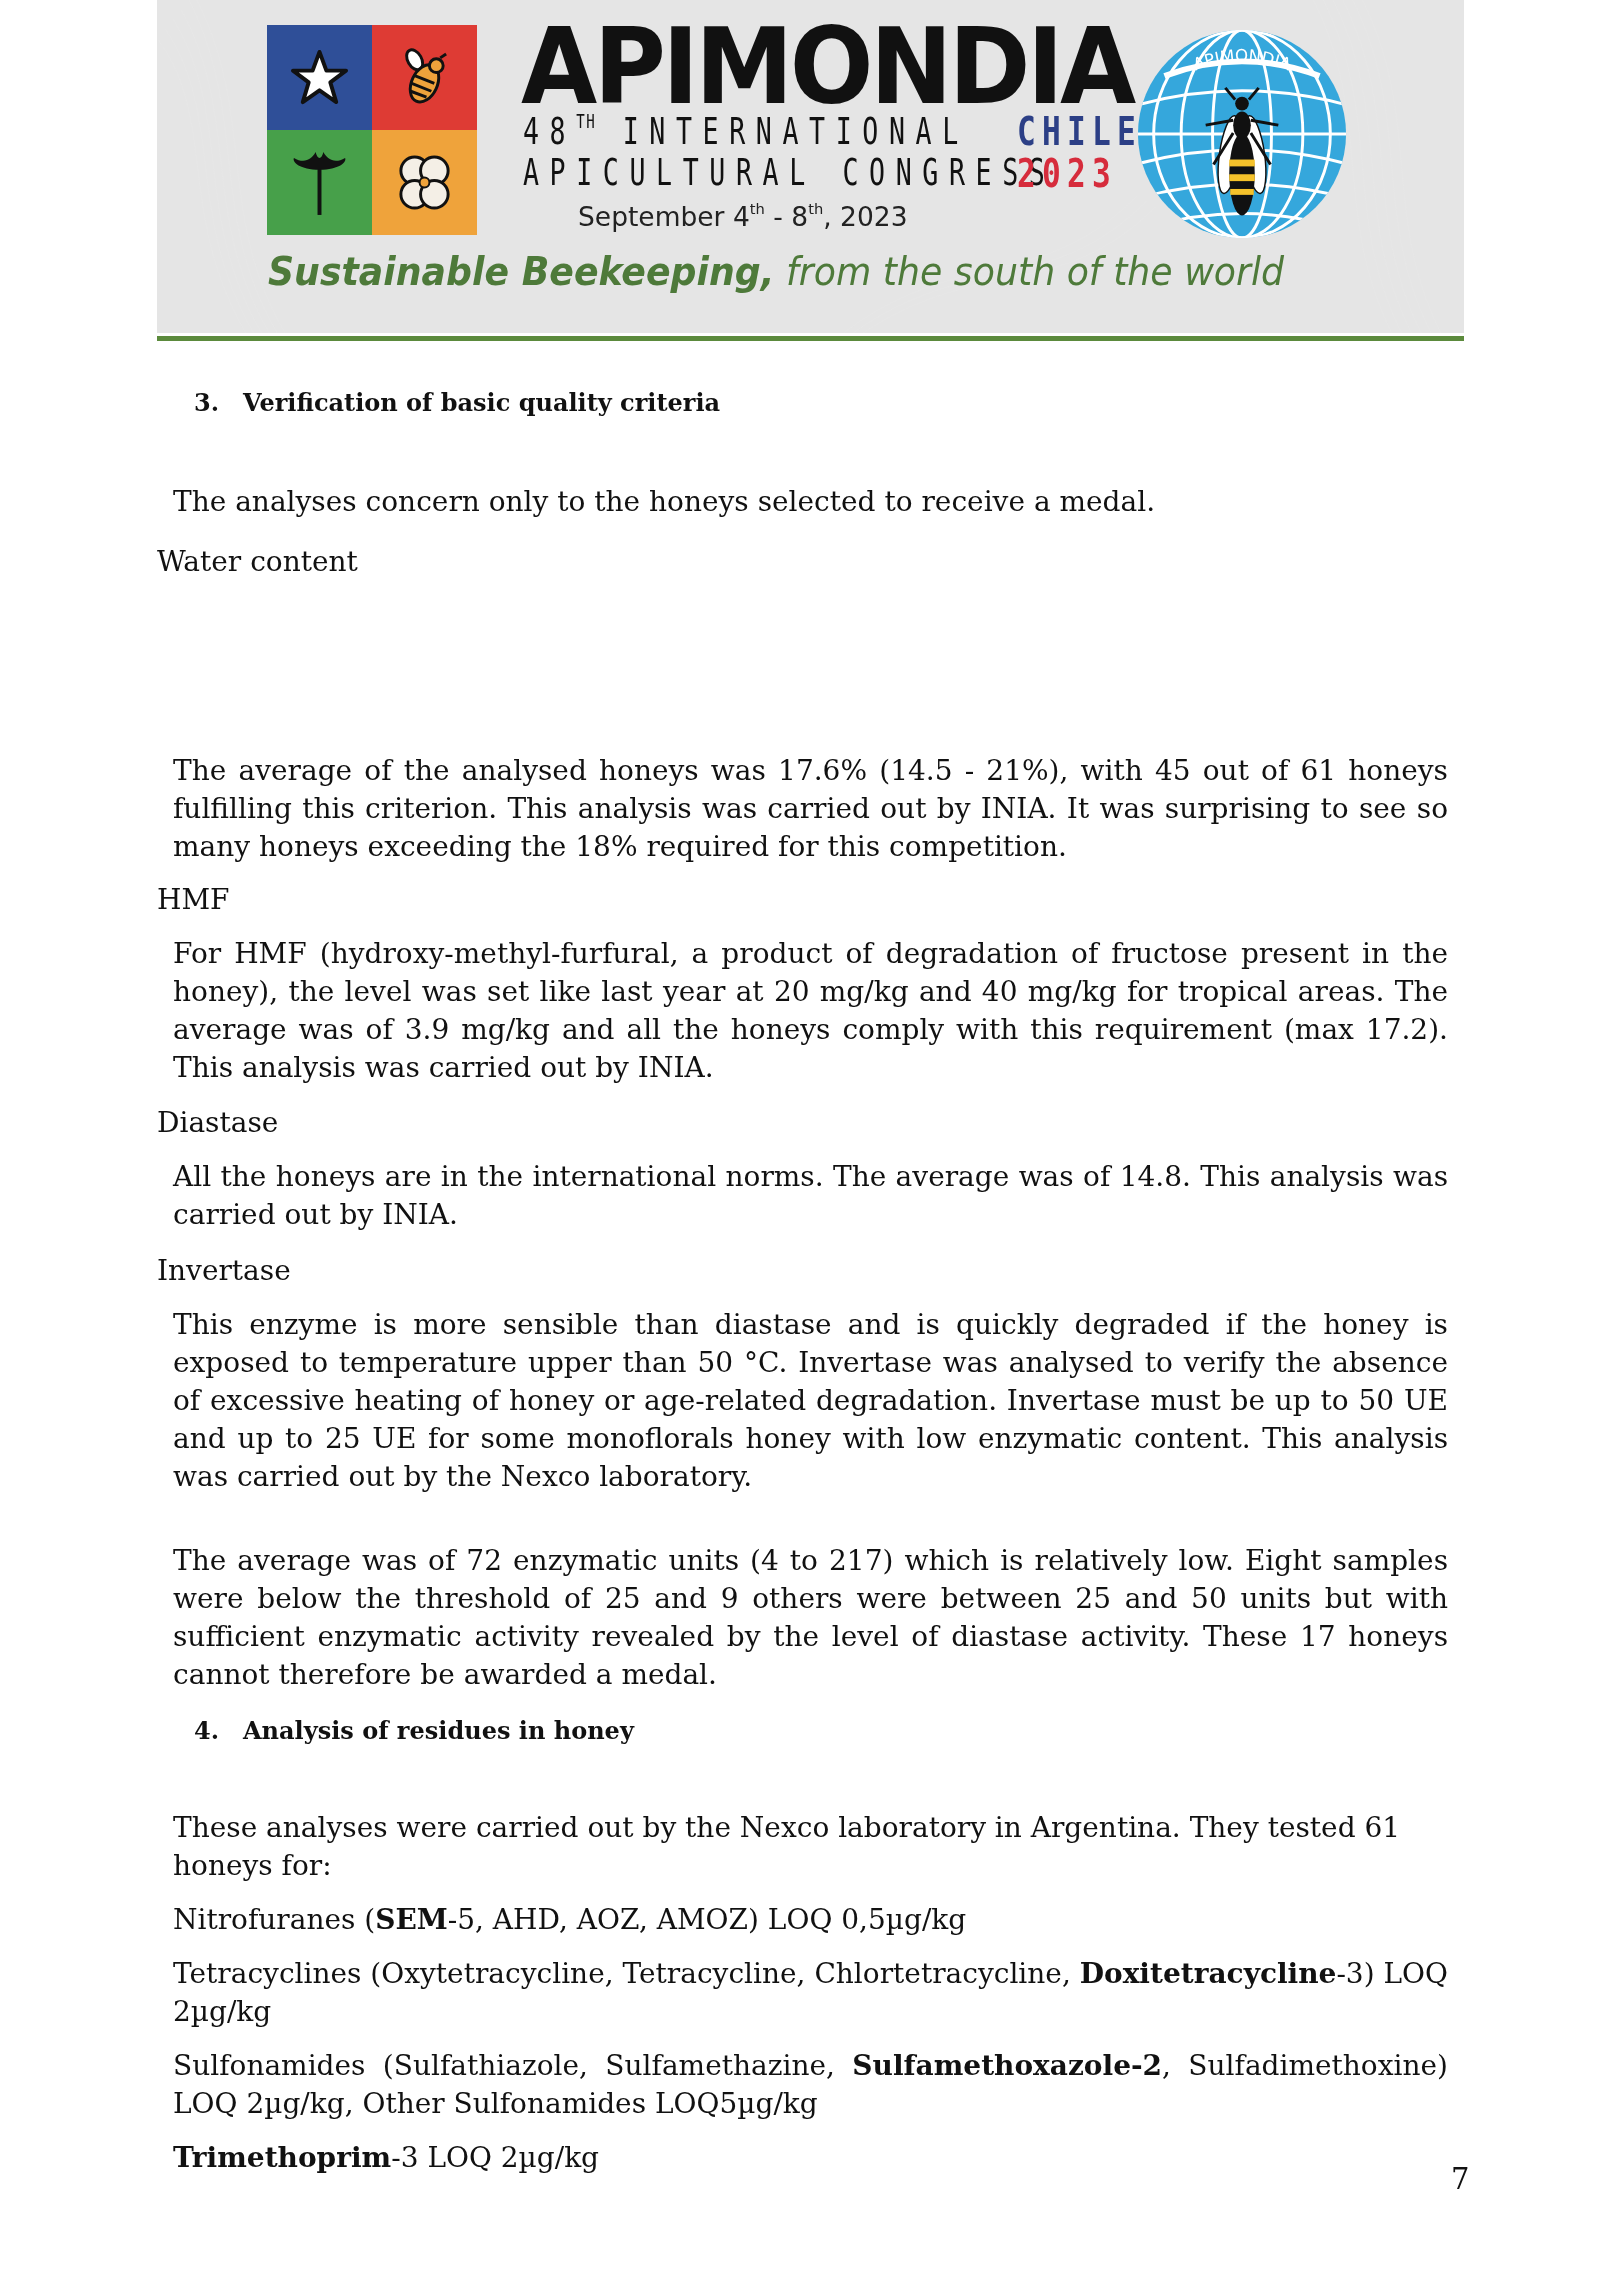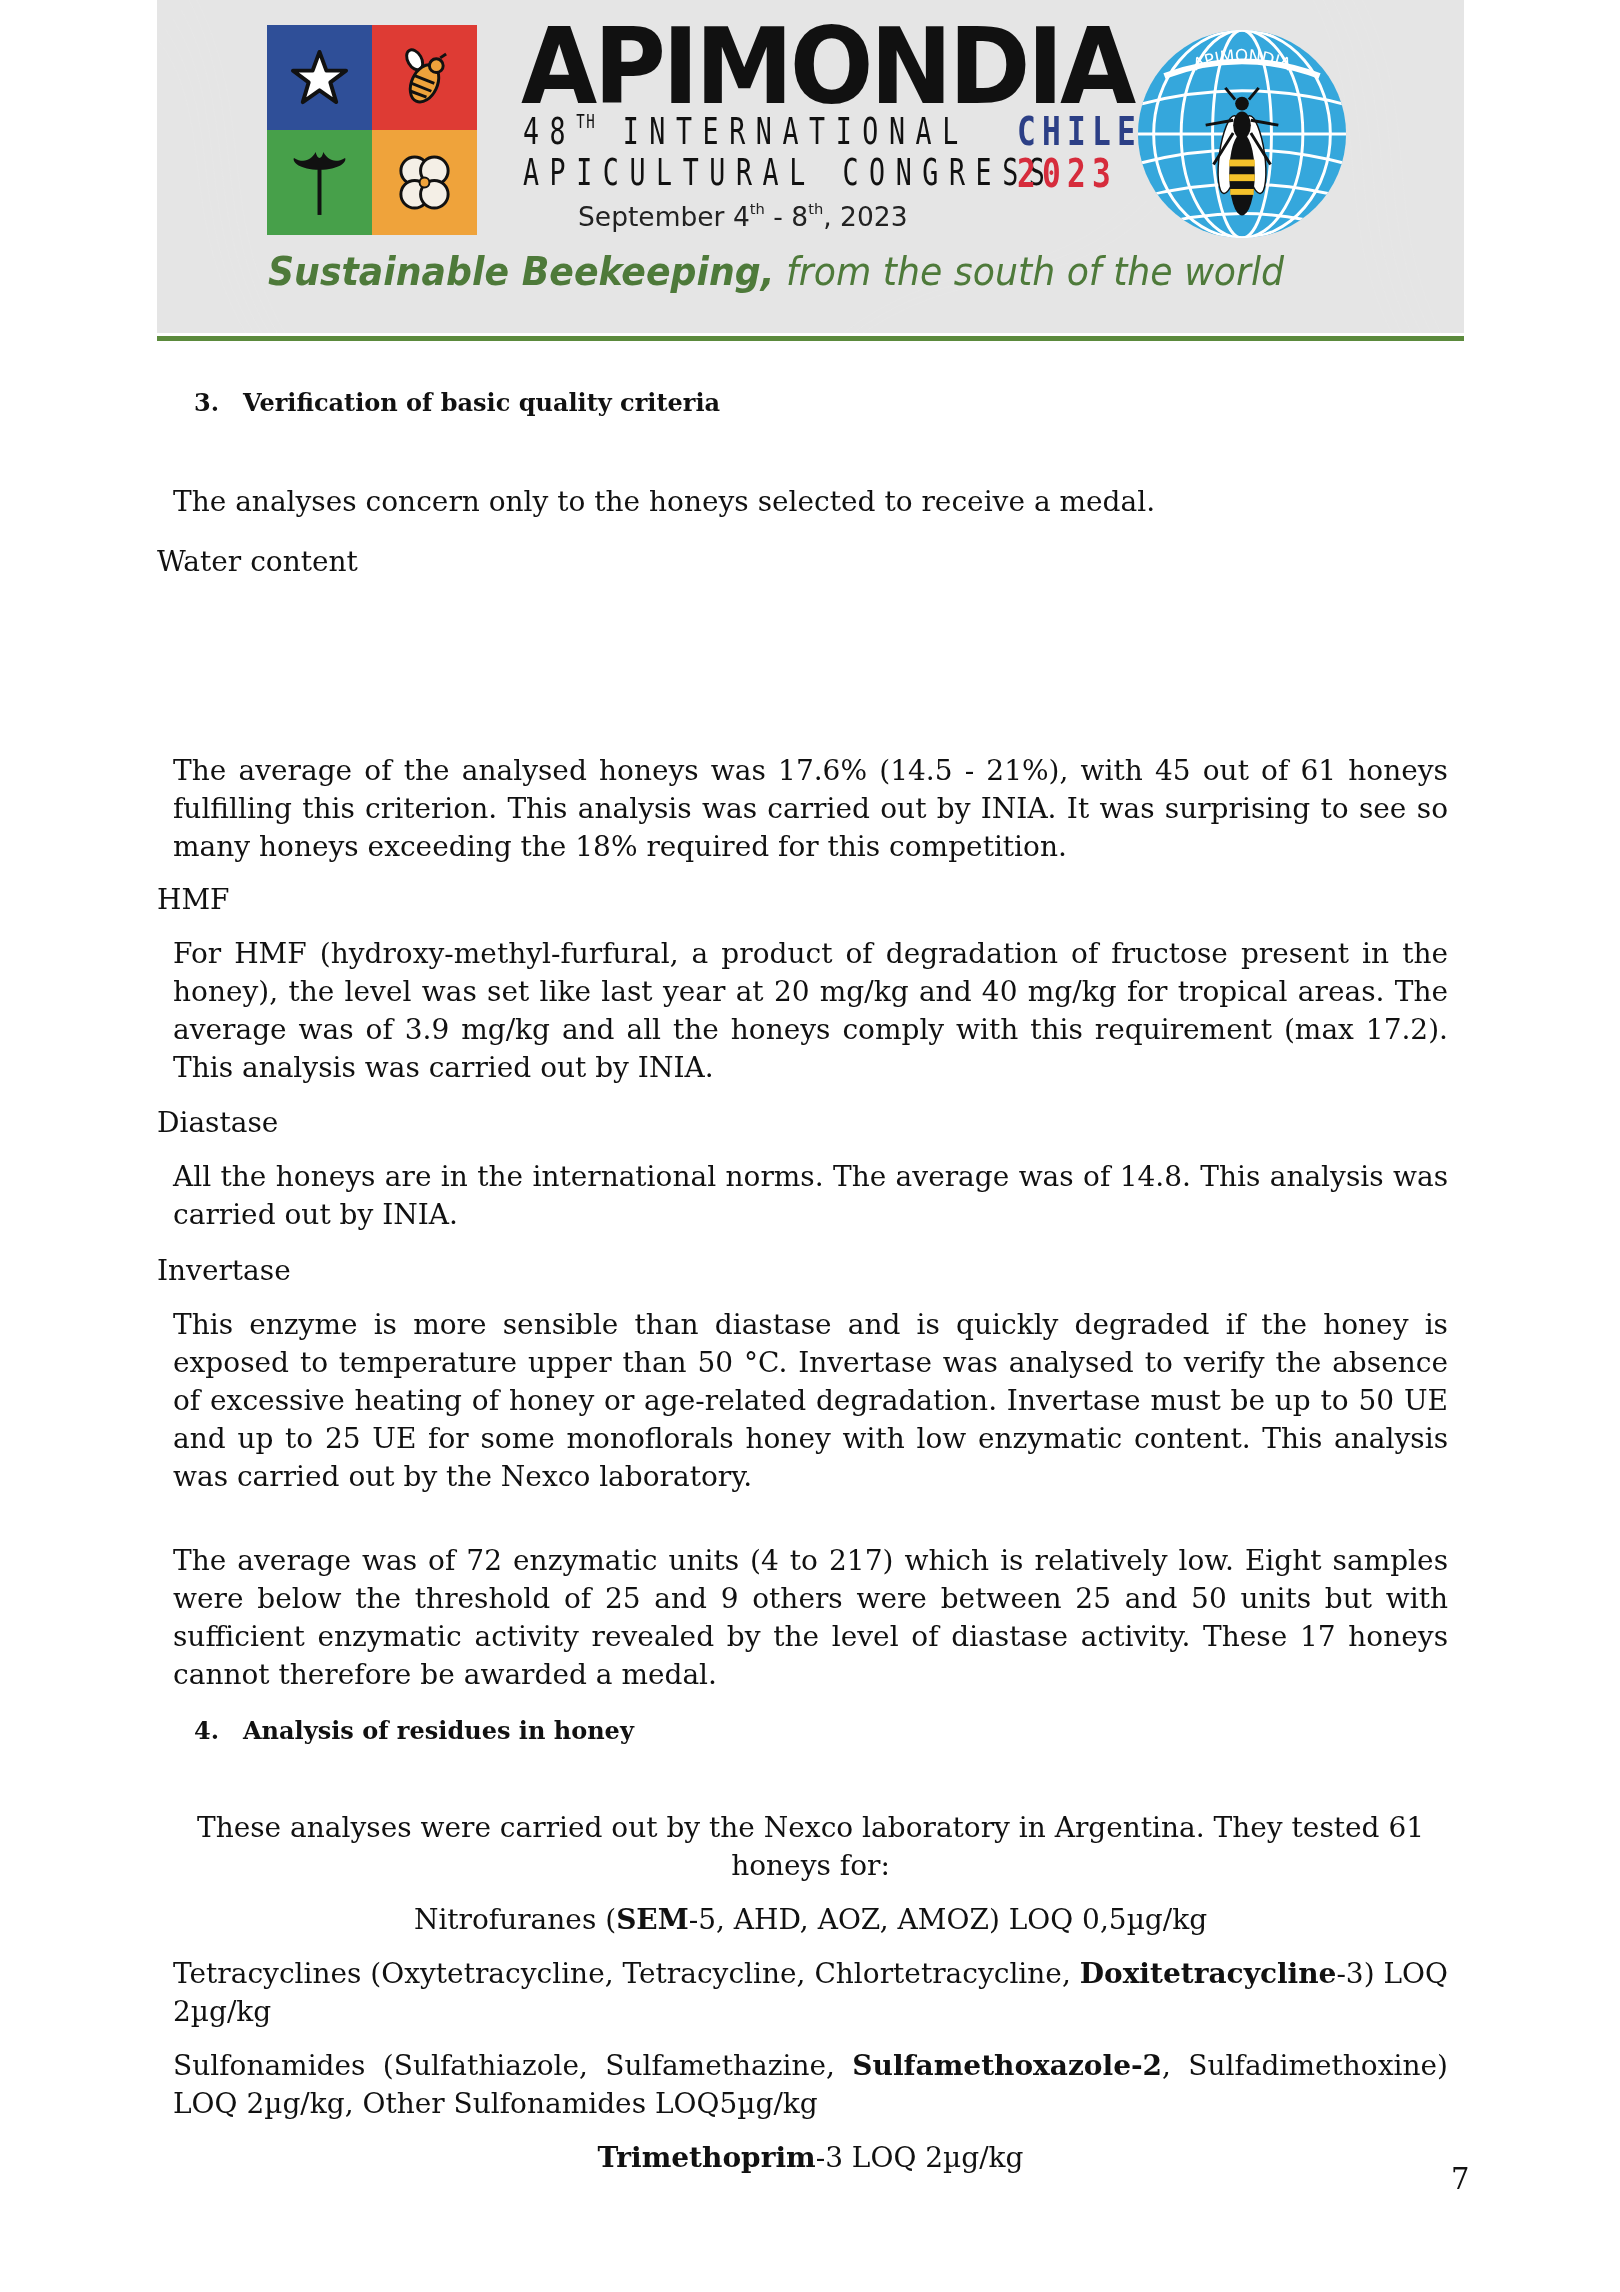--- a/index.html
+++ b/index.html
@@ -45,21 +45,21 @@
 
   
   .content { position: absolute; left: 157px; top: 0; width: 1307px; }
   .h-section { position: absolute; left: 37px; font-weight: bold; font-size: 24px; line-height: 1;
                white-space: nowrap; }
   .h-section .num { display: inline-block; width: 49px; }
   .block { position: absolute; left: 0; width: 1307px; font-size: 28px; line-height: 38px;
            text-align: justify; }
   .block .head { font-weight: normal; }
   .block p { margin: 16px; }
-  .nojust { text-align: center; }
+  .nojust { text-align: left; }
   .page-num { position: absolute; left: 1451px; top: 2162px; font-size: 29px; }
 </style>
 </head>
 <body>
 
 <div class="banner">
   <svg class="waves" width="1307" height="333" viewBox="0 0 1333 340">
     <g fill="none" stroke="#e6e6e6" stroke-width="1">
       <path d="M0 40 C 60 120, 20 220, 90 340"></path>
       <path d="M8 30 C 68 120, 28 220, 98 340"></path>

